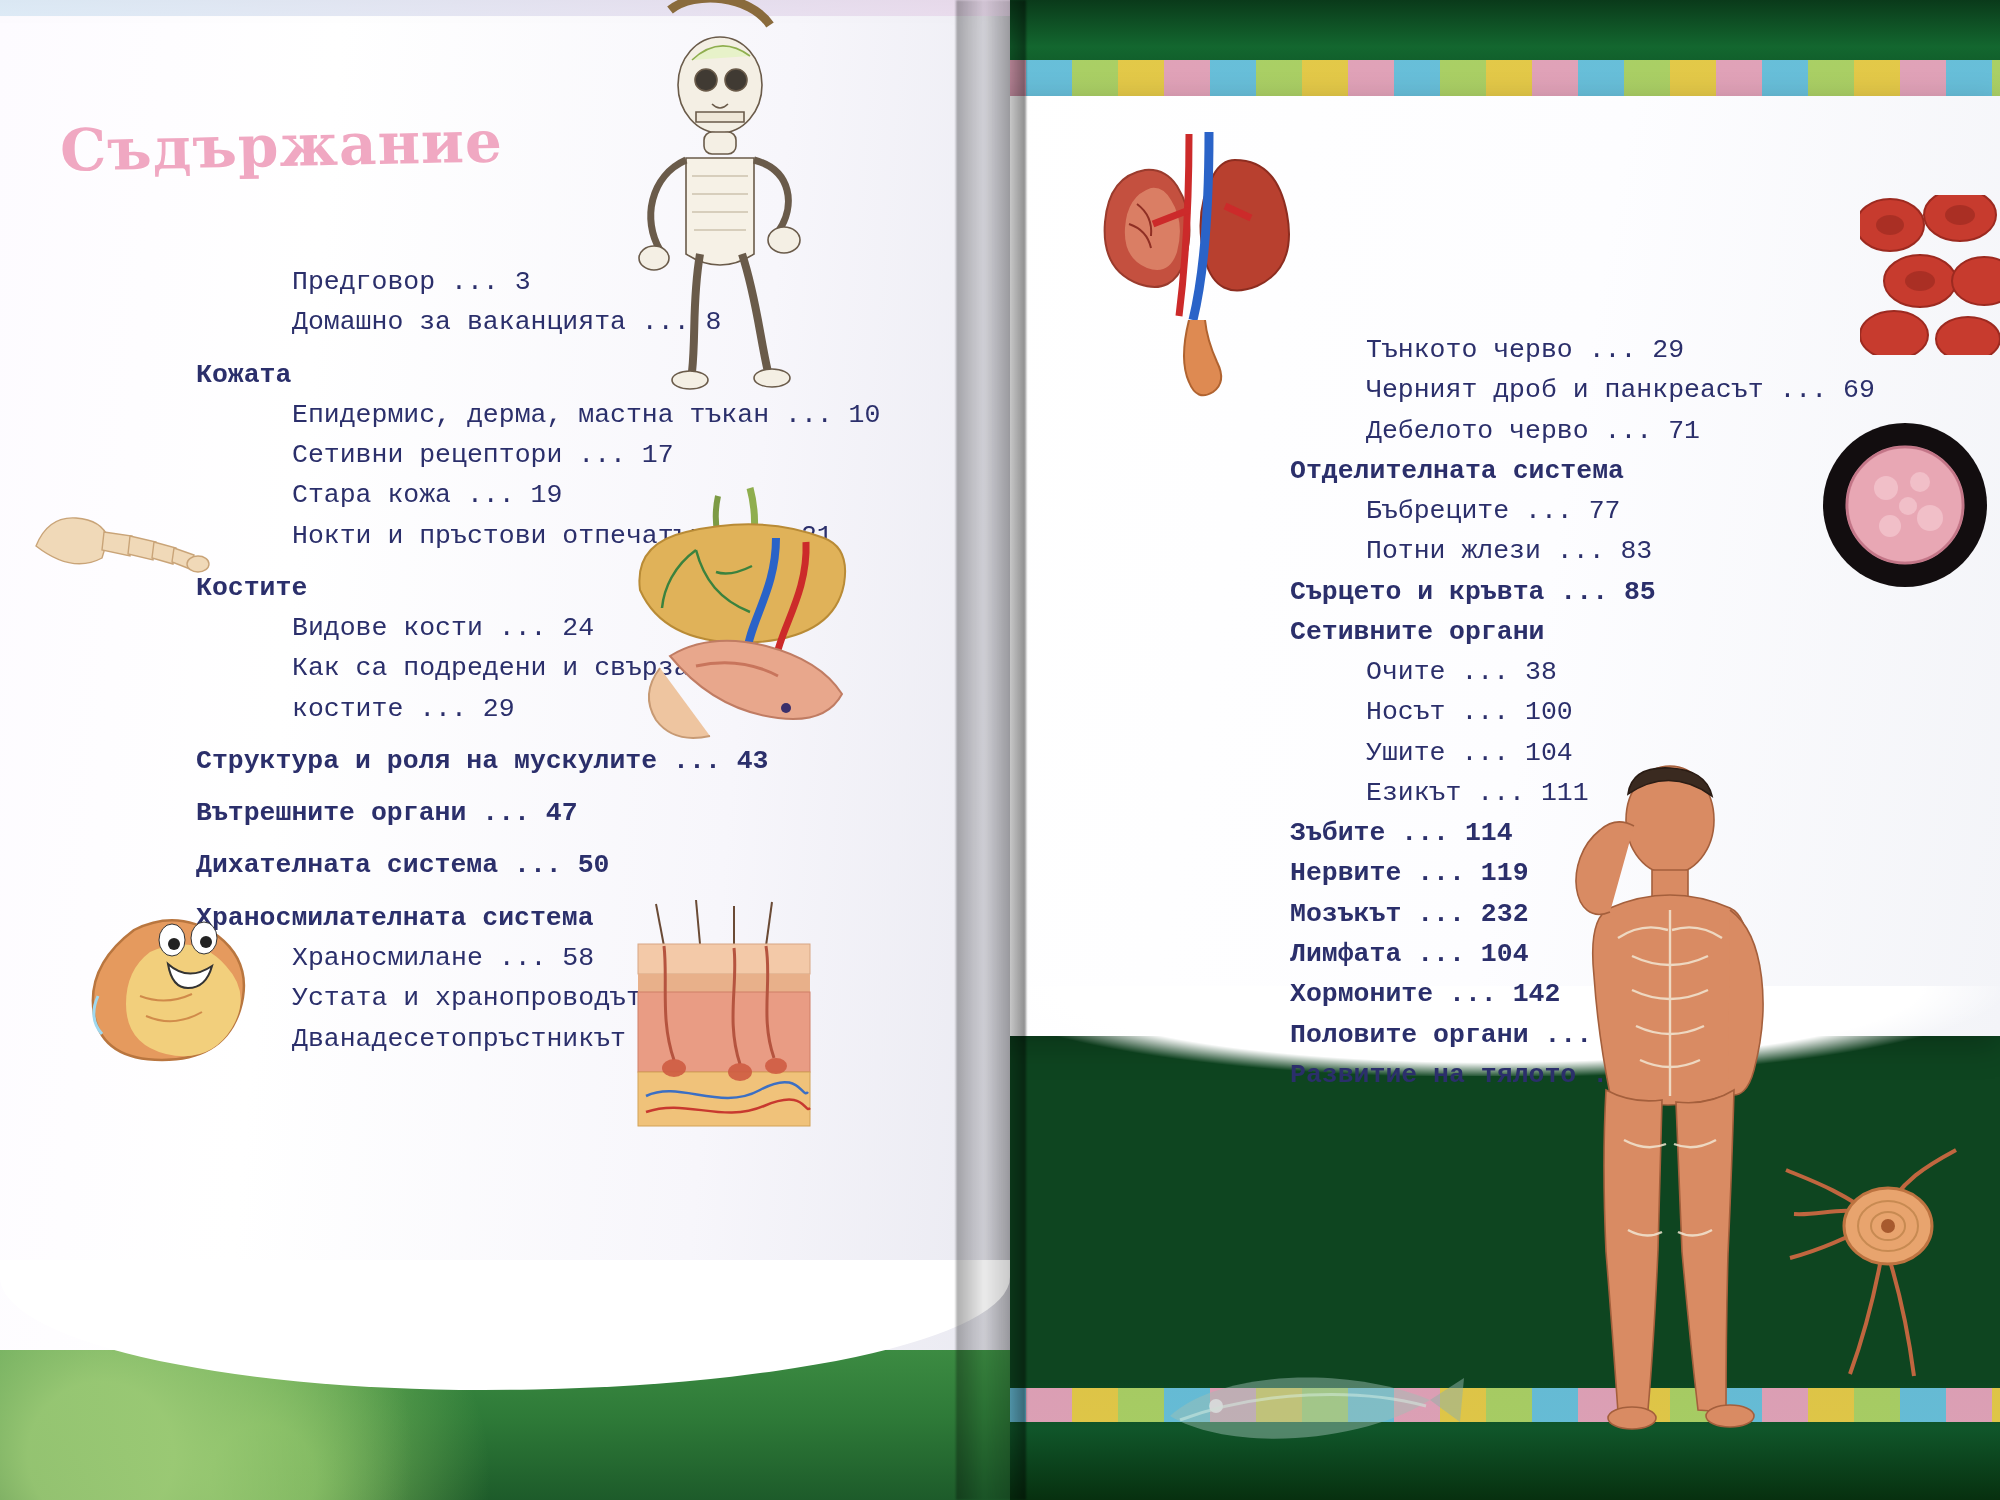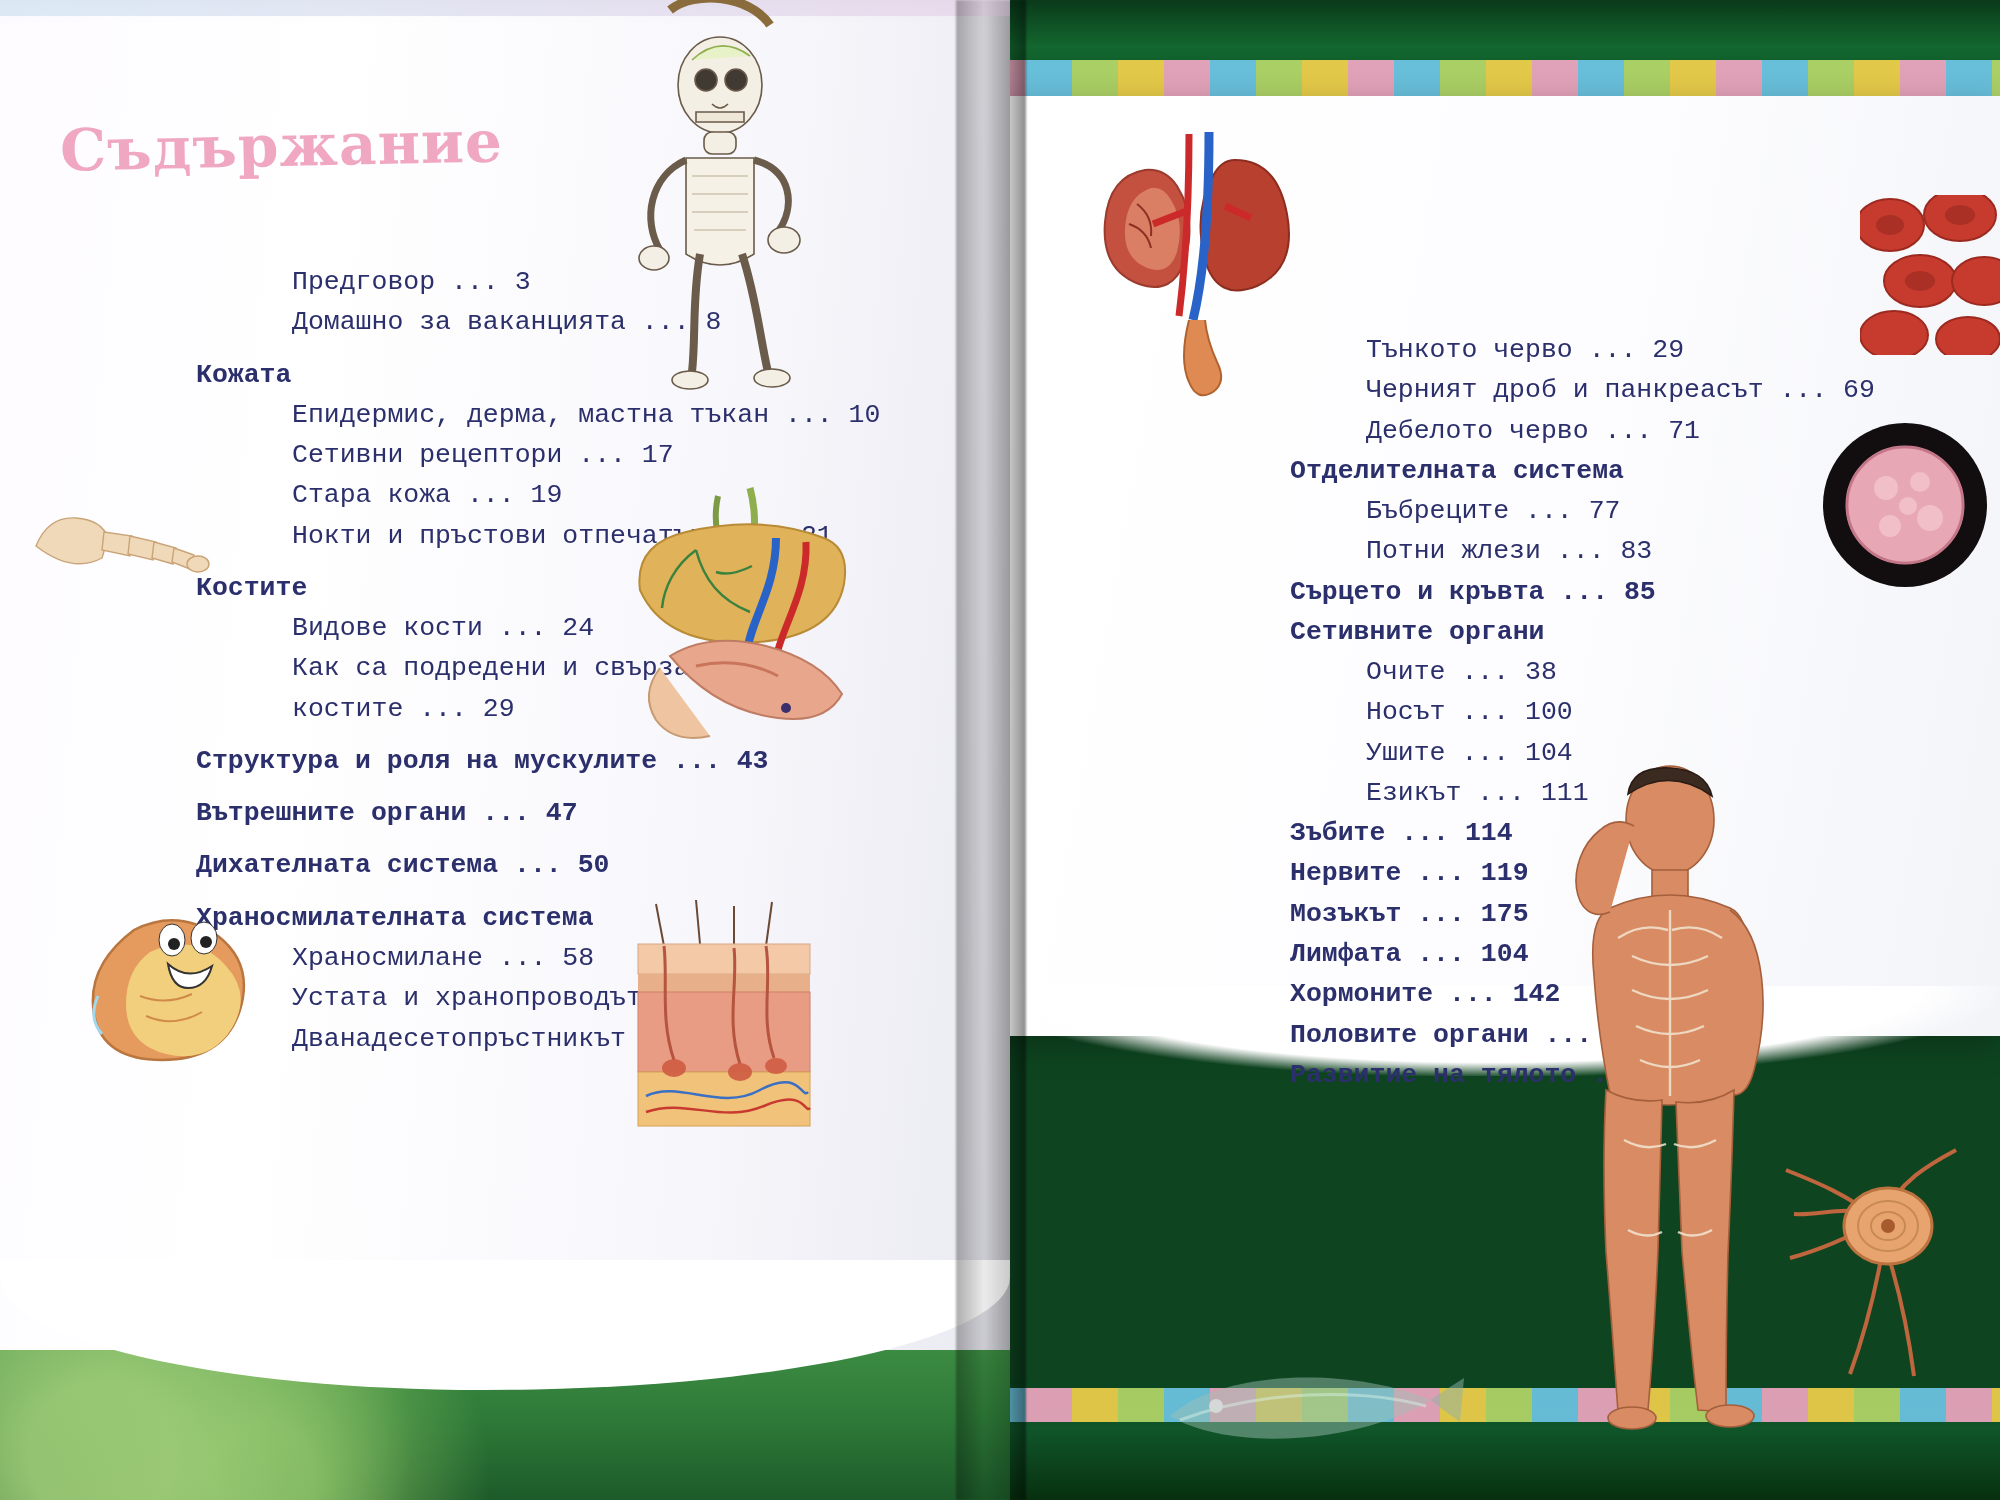--- a/index.html
+++ b/index.html
@@ -217,21 +217,21 @@
     <div class="entry rsub">Бъбреците ... 77</div>
     <div class="entry rsub">Потни жлези ... 83</div>
     <div class="entry rhead">Сърцето и кръвта ... 85</div>
     <div class="entry rhead">Сетивните органи</div>
     <div class="entry rsub">Очите ... 38</div>
     <div class="entry rsub">Носът ... 100</div>
     <div class="entry rsub">Ушите ... 104</div>
     <div class="entry rsub">Езикът ... 111</div>
     <div class="entry rhead">Зъбите ... 114</div>
     <div class="entry rhead">Нервите ... 119</div>
-    <div class="entry rhead">Мозъкът ... 175</div>
+    <div class="entry rhead">Мозъкът ... 232</div>
     <div class="entry rhead">Лимфата ... 104</div>
     <div class="entry rhead">Хормоните ... 142</div>
     <div class="entry rhead">Половите органи ... 145</div>
     <div class="entry rhead">Развитие на тялото ... 152</div>
   </div>
 
   <svg class="ill" id="skeleton" viewBox="0 0 260 390">
     <g stroke="#6a5b4a" stroke-width="1.6" fill="#f4efe4">
       <path d="M70 10 C95 -10, 150 -5, 170 25" fill="none" stroke="#8a6b3c" stroke-width="9"></path>
       <ellipse cx="120" cy="85" rx="42" ry="48"></ellipse>

